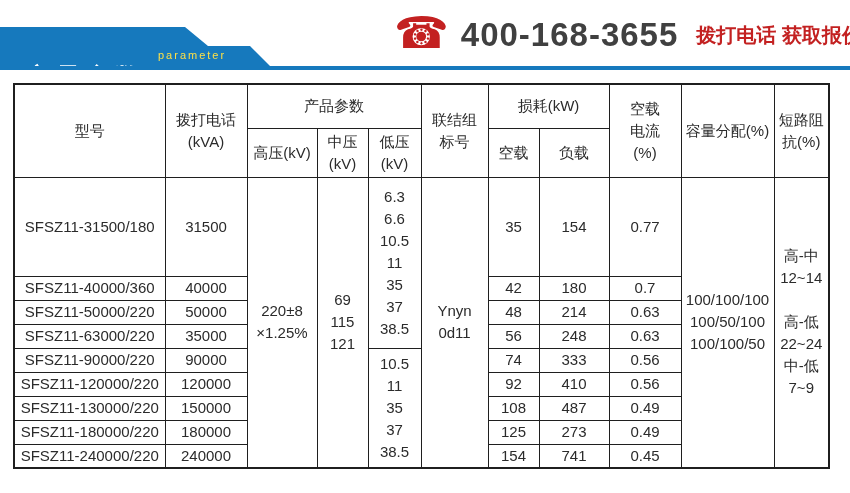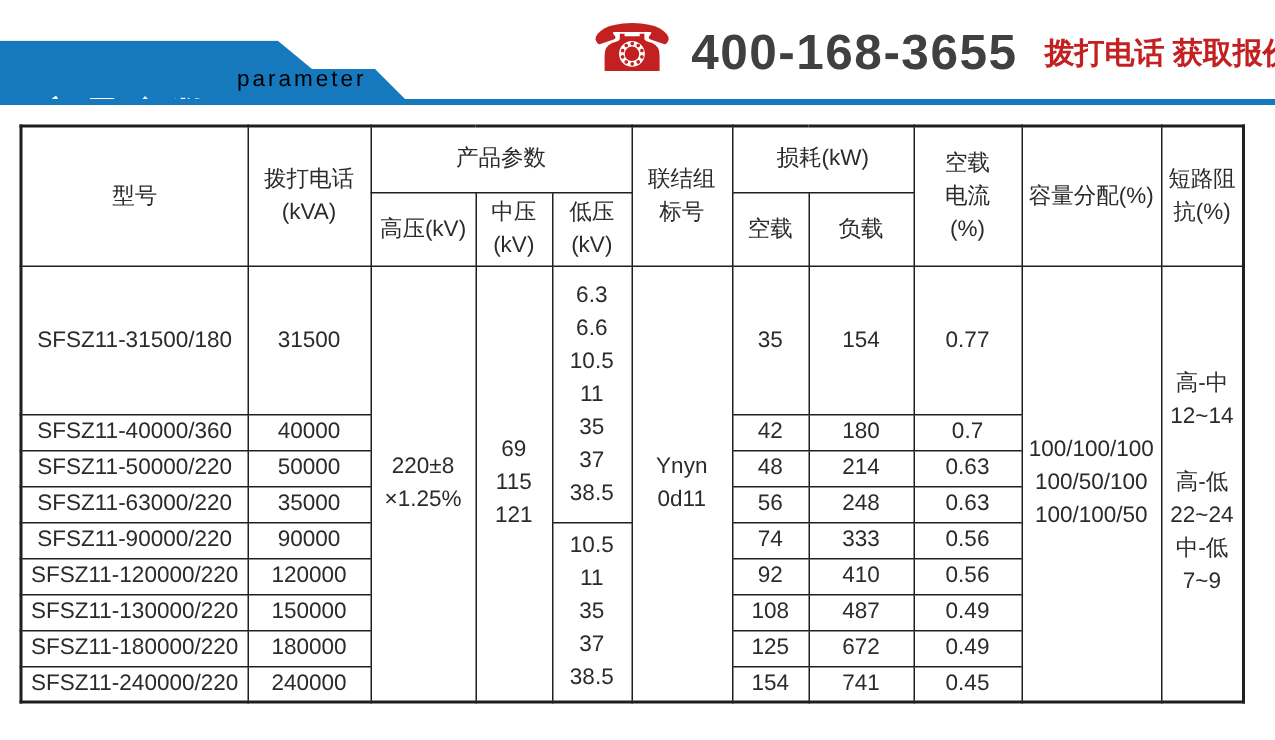--- a/index.html
+++ b/index.html
@@ -17,21 +17,21 @@
     clip-path:polygon(0 0,185px 0,208px 19px,250px 19px,270px 39px,0 39px);
   }
   .banner-title {
     position:absolute; left:24px; top:2px;
     font-size:28px; font-weight:bold; color:#ffffff; letter-spacing:2px;
     white-space:nowrap;
     margin-top:31px;
   }
   .banner-subtitle {
     position:absolute; left:158px; bottom:5px;
-    font-size:15px; color:#000000; letter-spacing:2px; white-space:nowrap;
+    font-size:11px; color:#fde047; letter-spacing:2px; white-space:nowrap;
   }
   .header-line {
     position:absolute; left:0; top:66px; width:850px; height:4px;
     background:#1679bd;
   }
   .phone-block {
     position:absolute; left:394px; top:10px; height:50px;
     display:flex; align-items:center; gap:12px; white-space:nowrap;
   }
   .phone-icon {
@@ -213,21 +213,21 @@
       <td>150000</td>
       <td>108</td>
       <td>487</td>
       <td>0.49</td>
     </tr>
 
     <tr class="rn">
       <td>SFSZ11-180000/220</td>
       <td>180000</td>
       <td>125</td>
-      <td>672</td>
+      <td>273</td>
       <td>0.49</td>
     </tr>
 
     <tr class="rn">
       <td>SFSZ11-240000/220</td>
       <td>240000</td>
       <td>154</td>
       <td>741</td>
       <td>0.45</td>
     </tr>

